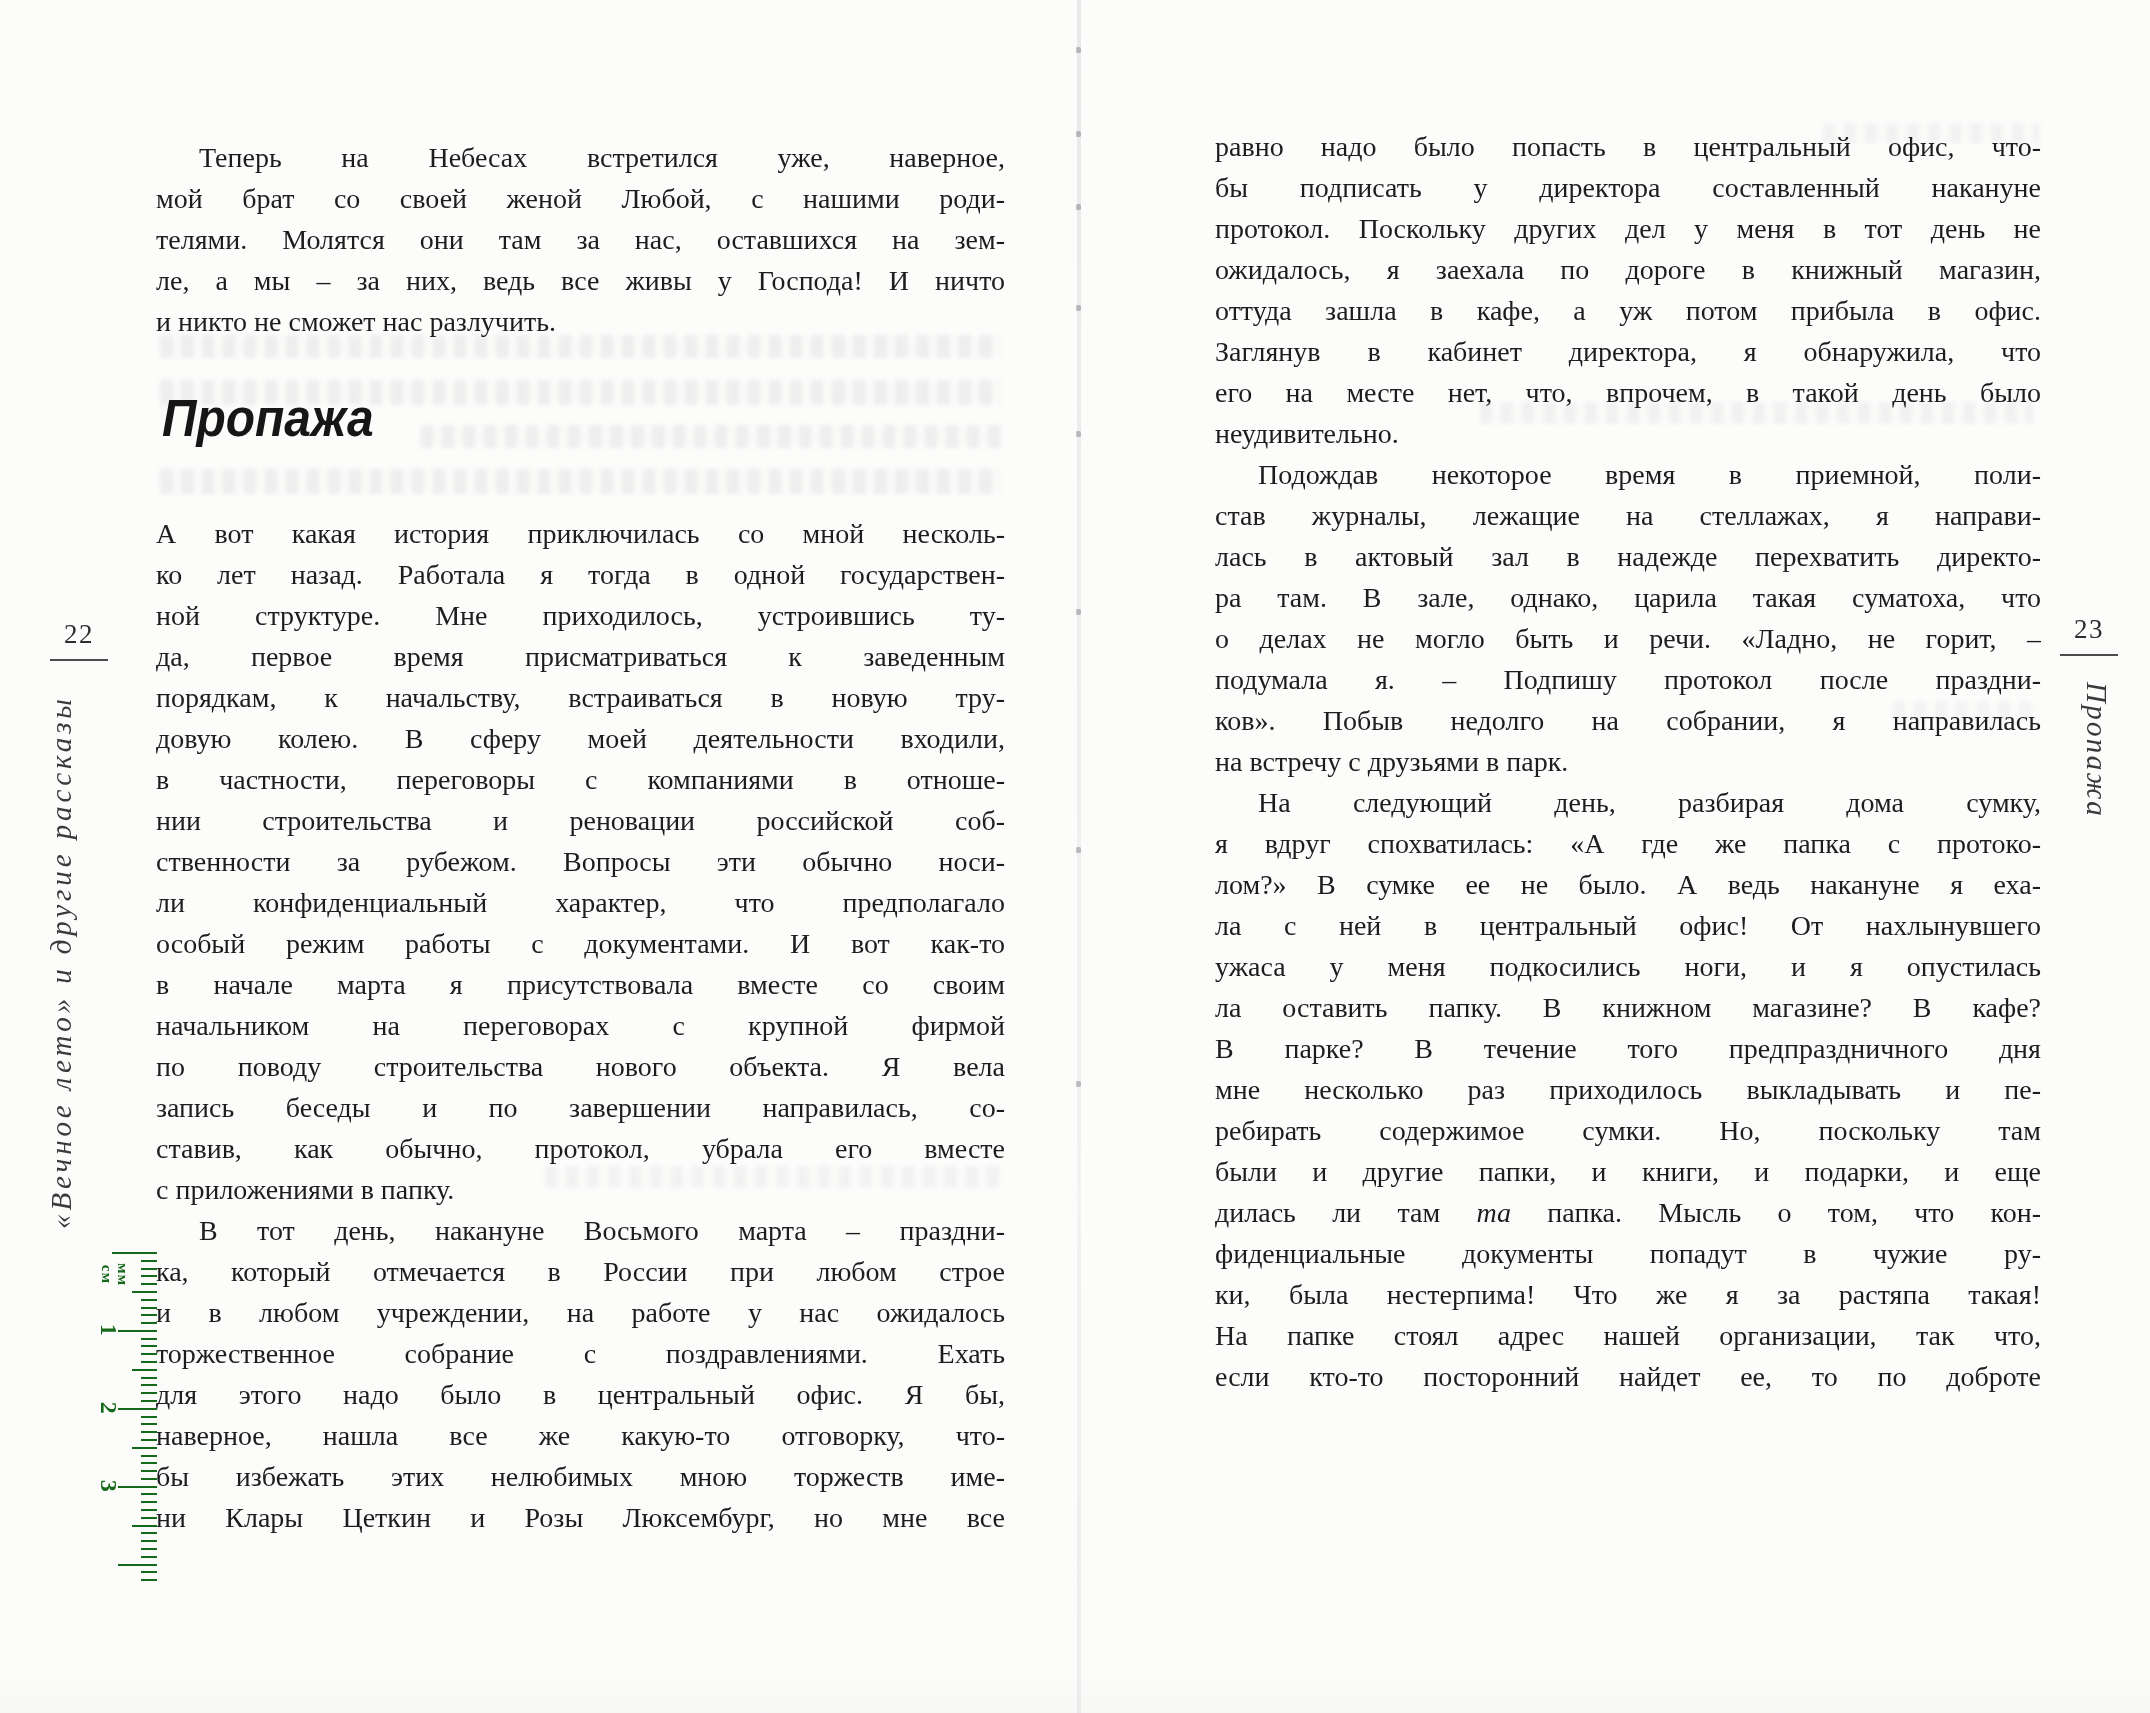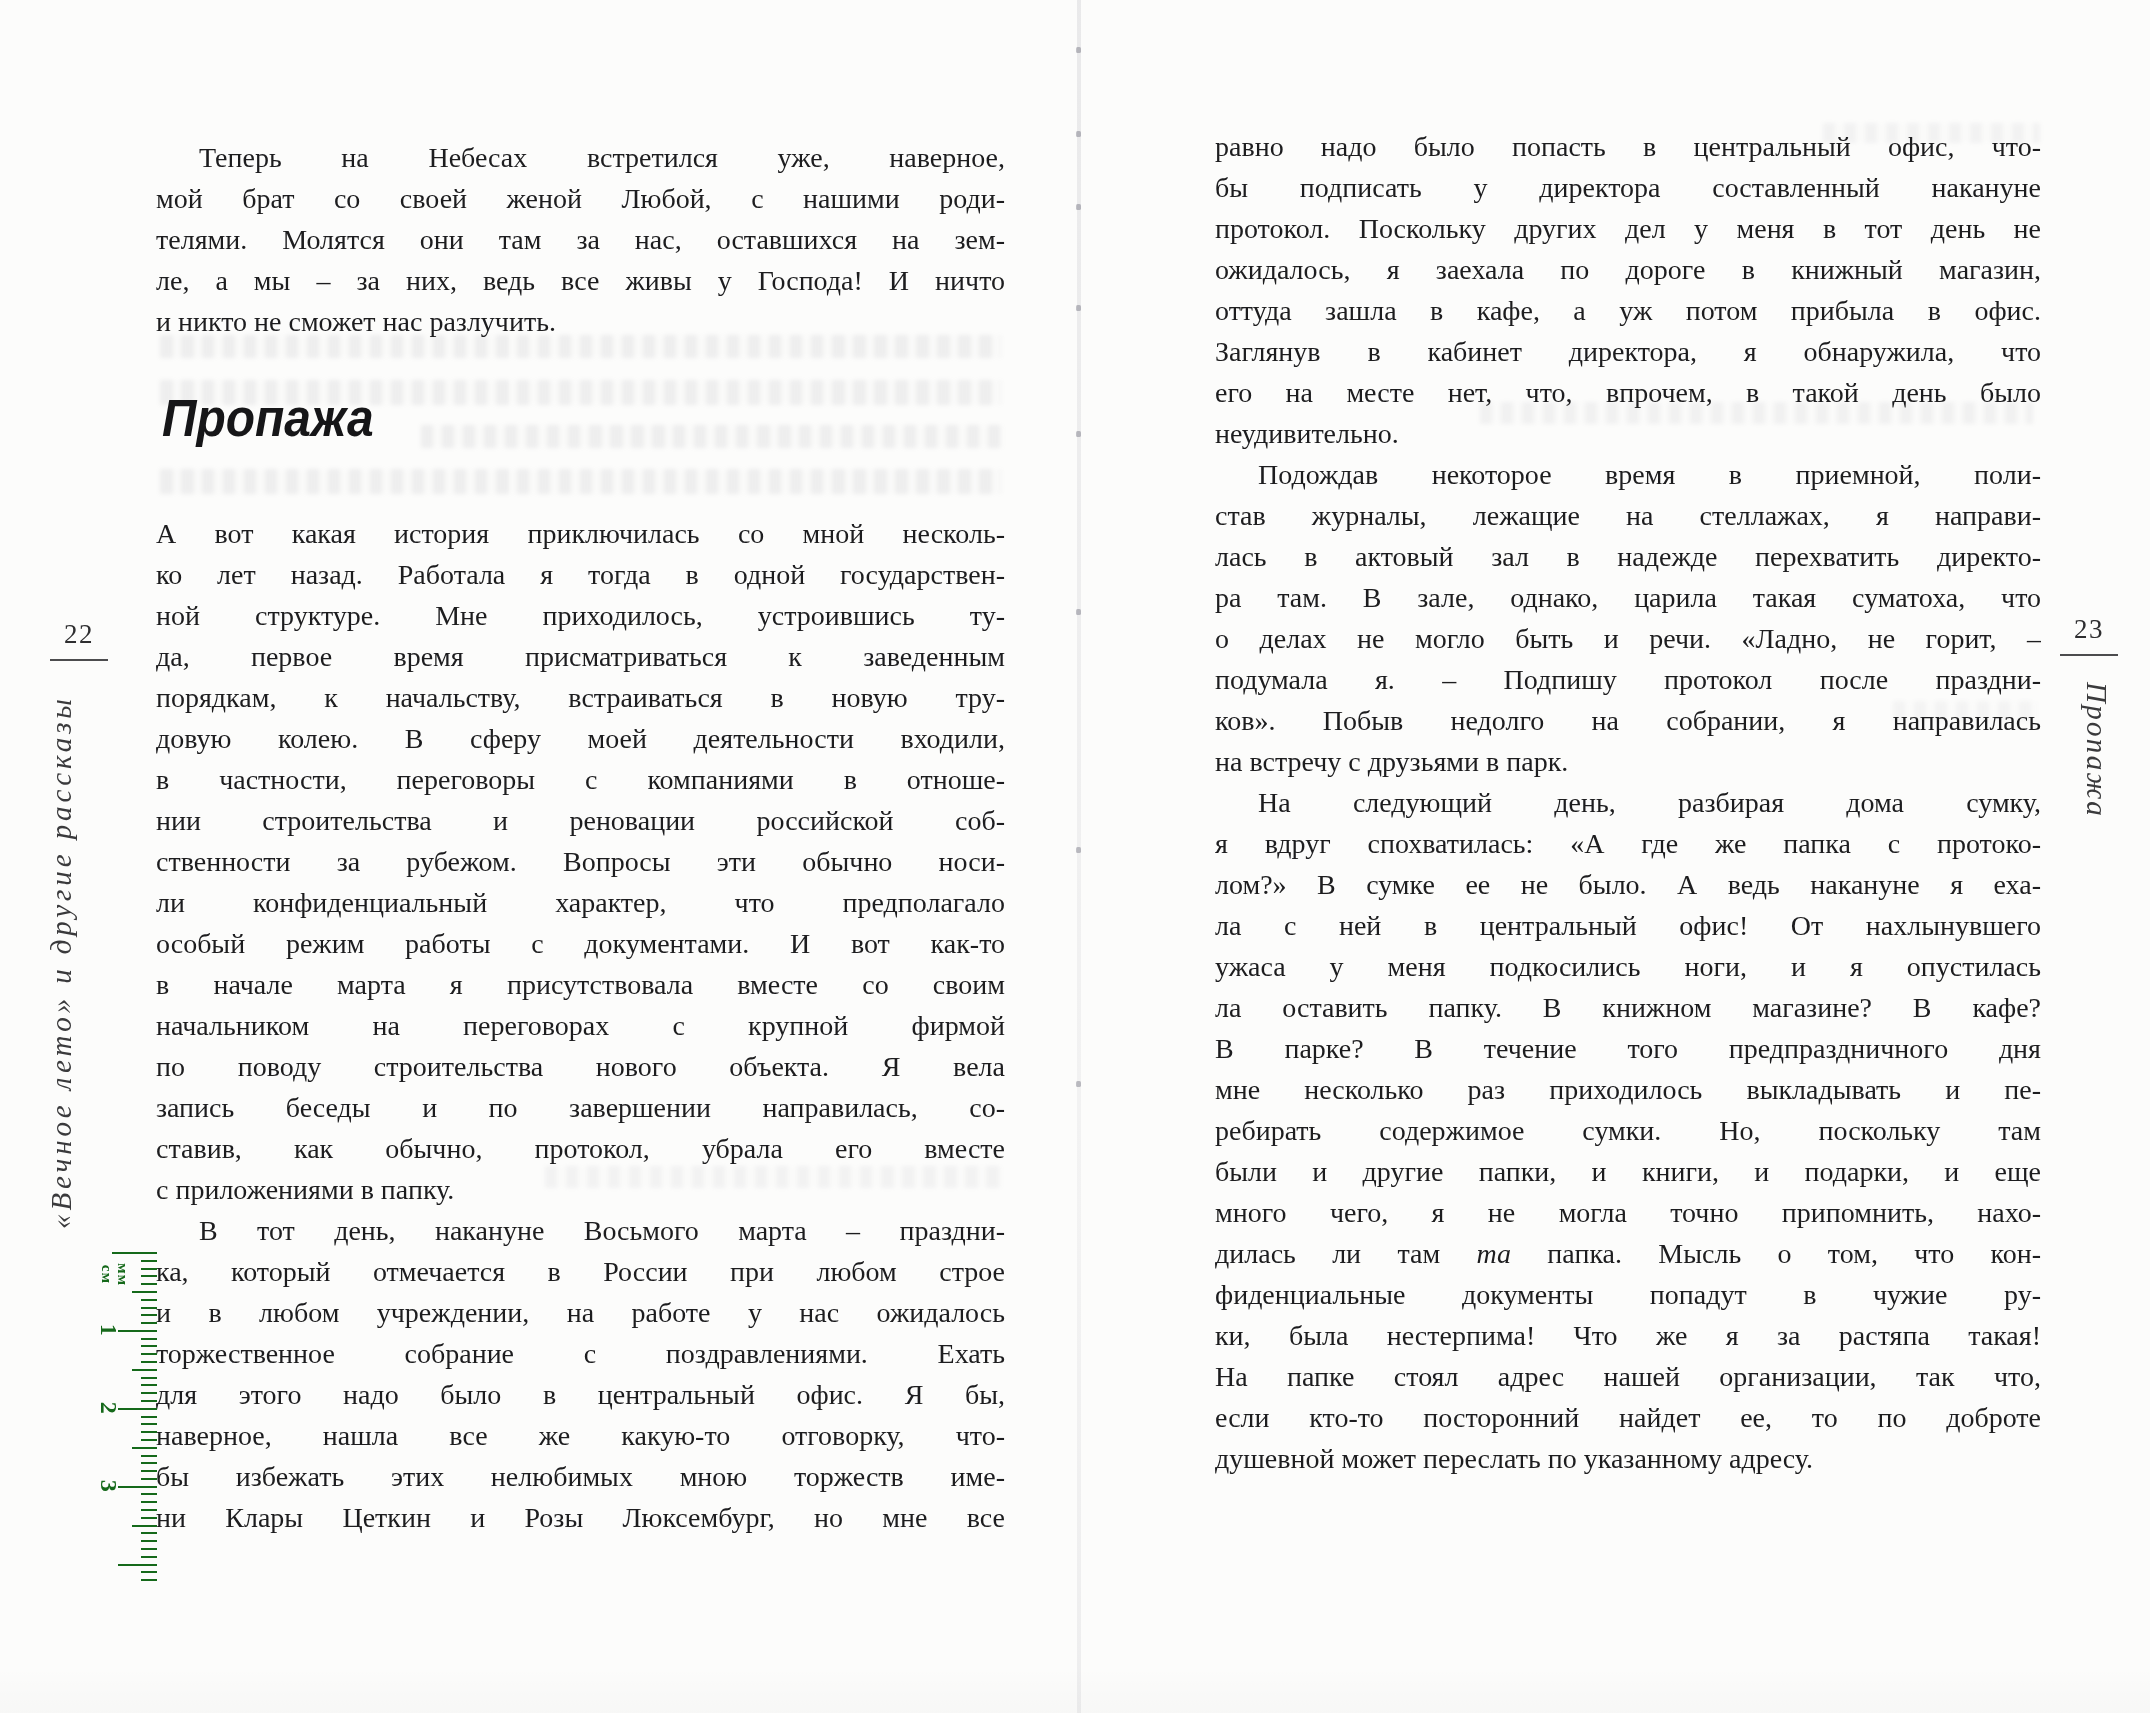--- a/index.html
+++ b/index.html
@@ -217,27 +217,25 @@
         <div class="line indent">На следующий день, разбирая дома сумку,</div>
         <div class="line">я вдруг спохватилась: «А где же папка с протоко-</div>
         <div class="line">лом?» В сумке ее не было. А ведь накануне я еха-</div>
         <div class="line">ла с ней в центральный офис! От нахлынувшего</div>
         <div class="line">ужаса у меня подкосились ноги, и я опустилась</div>
         <div class="line">ла оставить папку. В книжном магазине? В кафе?</div>
         <div class="line">В парке? В течение того предпраздничного дня</div>
         <div class="line">мне несколько раз приходилось выкладывать и пе-</div>
         <div class="line">ребирать содержимое сумки. Но, поскольку там</div>
         <div class="line">были и другие папки, и книги, и подарки, и еще</div>
-        <div class="line">много чего, я не могла точно припомнить, нахо-</div>
         <div class="line">дилась ли там <i>та</i> папка. Мысль о том, что кон-</div>
         <div class="line">фиденциальные документы попадут в чужие ру-</div>
         <div class="line">ки, была нестерпима! Что же я за растяпа такая!</div>
         <div class="line">На папке стоял адрес нашей организации, так что,</div>
         <div class="line">если кто-то посторонний найдет ее, то по доброте</div>
-        <div class="line end">душевной может переслать по указанному адресу.</div>
       </div>
   </div>
 
   <div class="bottom-shade"></div>
 <div class="gutter-dot" style="top: 47px;"></div>
     <div class="gutter-dot" style="top: 131px;"></div>
     <div class="gutter-dot" style="top: 204px;"></div>
     <div class="gutter-dot" style="top: 305px;"></div>
     <div class="gutter-dot" style="top: 431px;"></div>
     <div class="gutter-dot" style="top: 609px;"></div>

